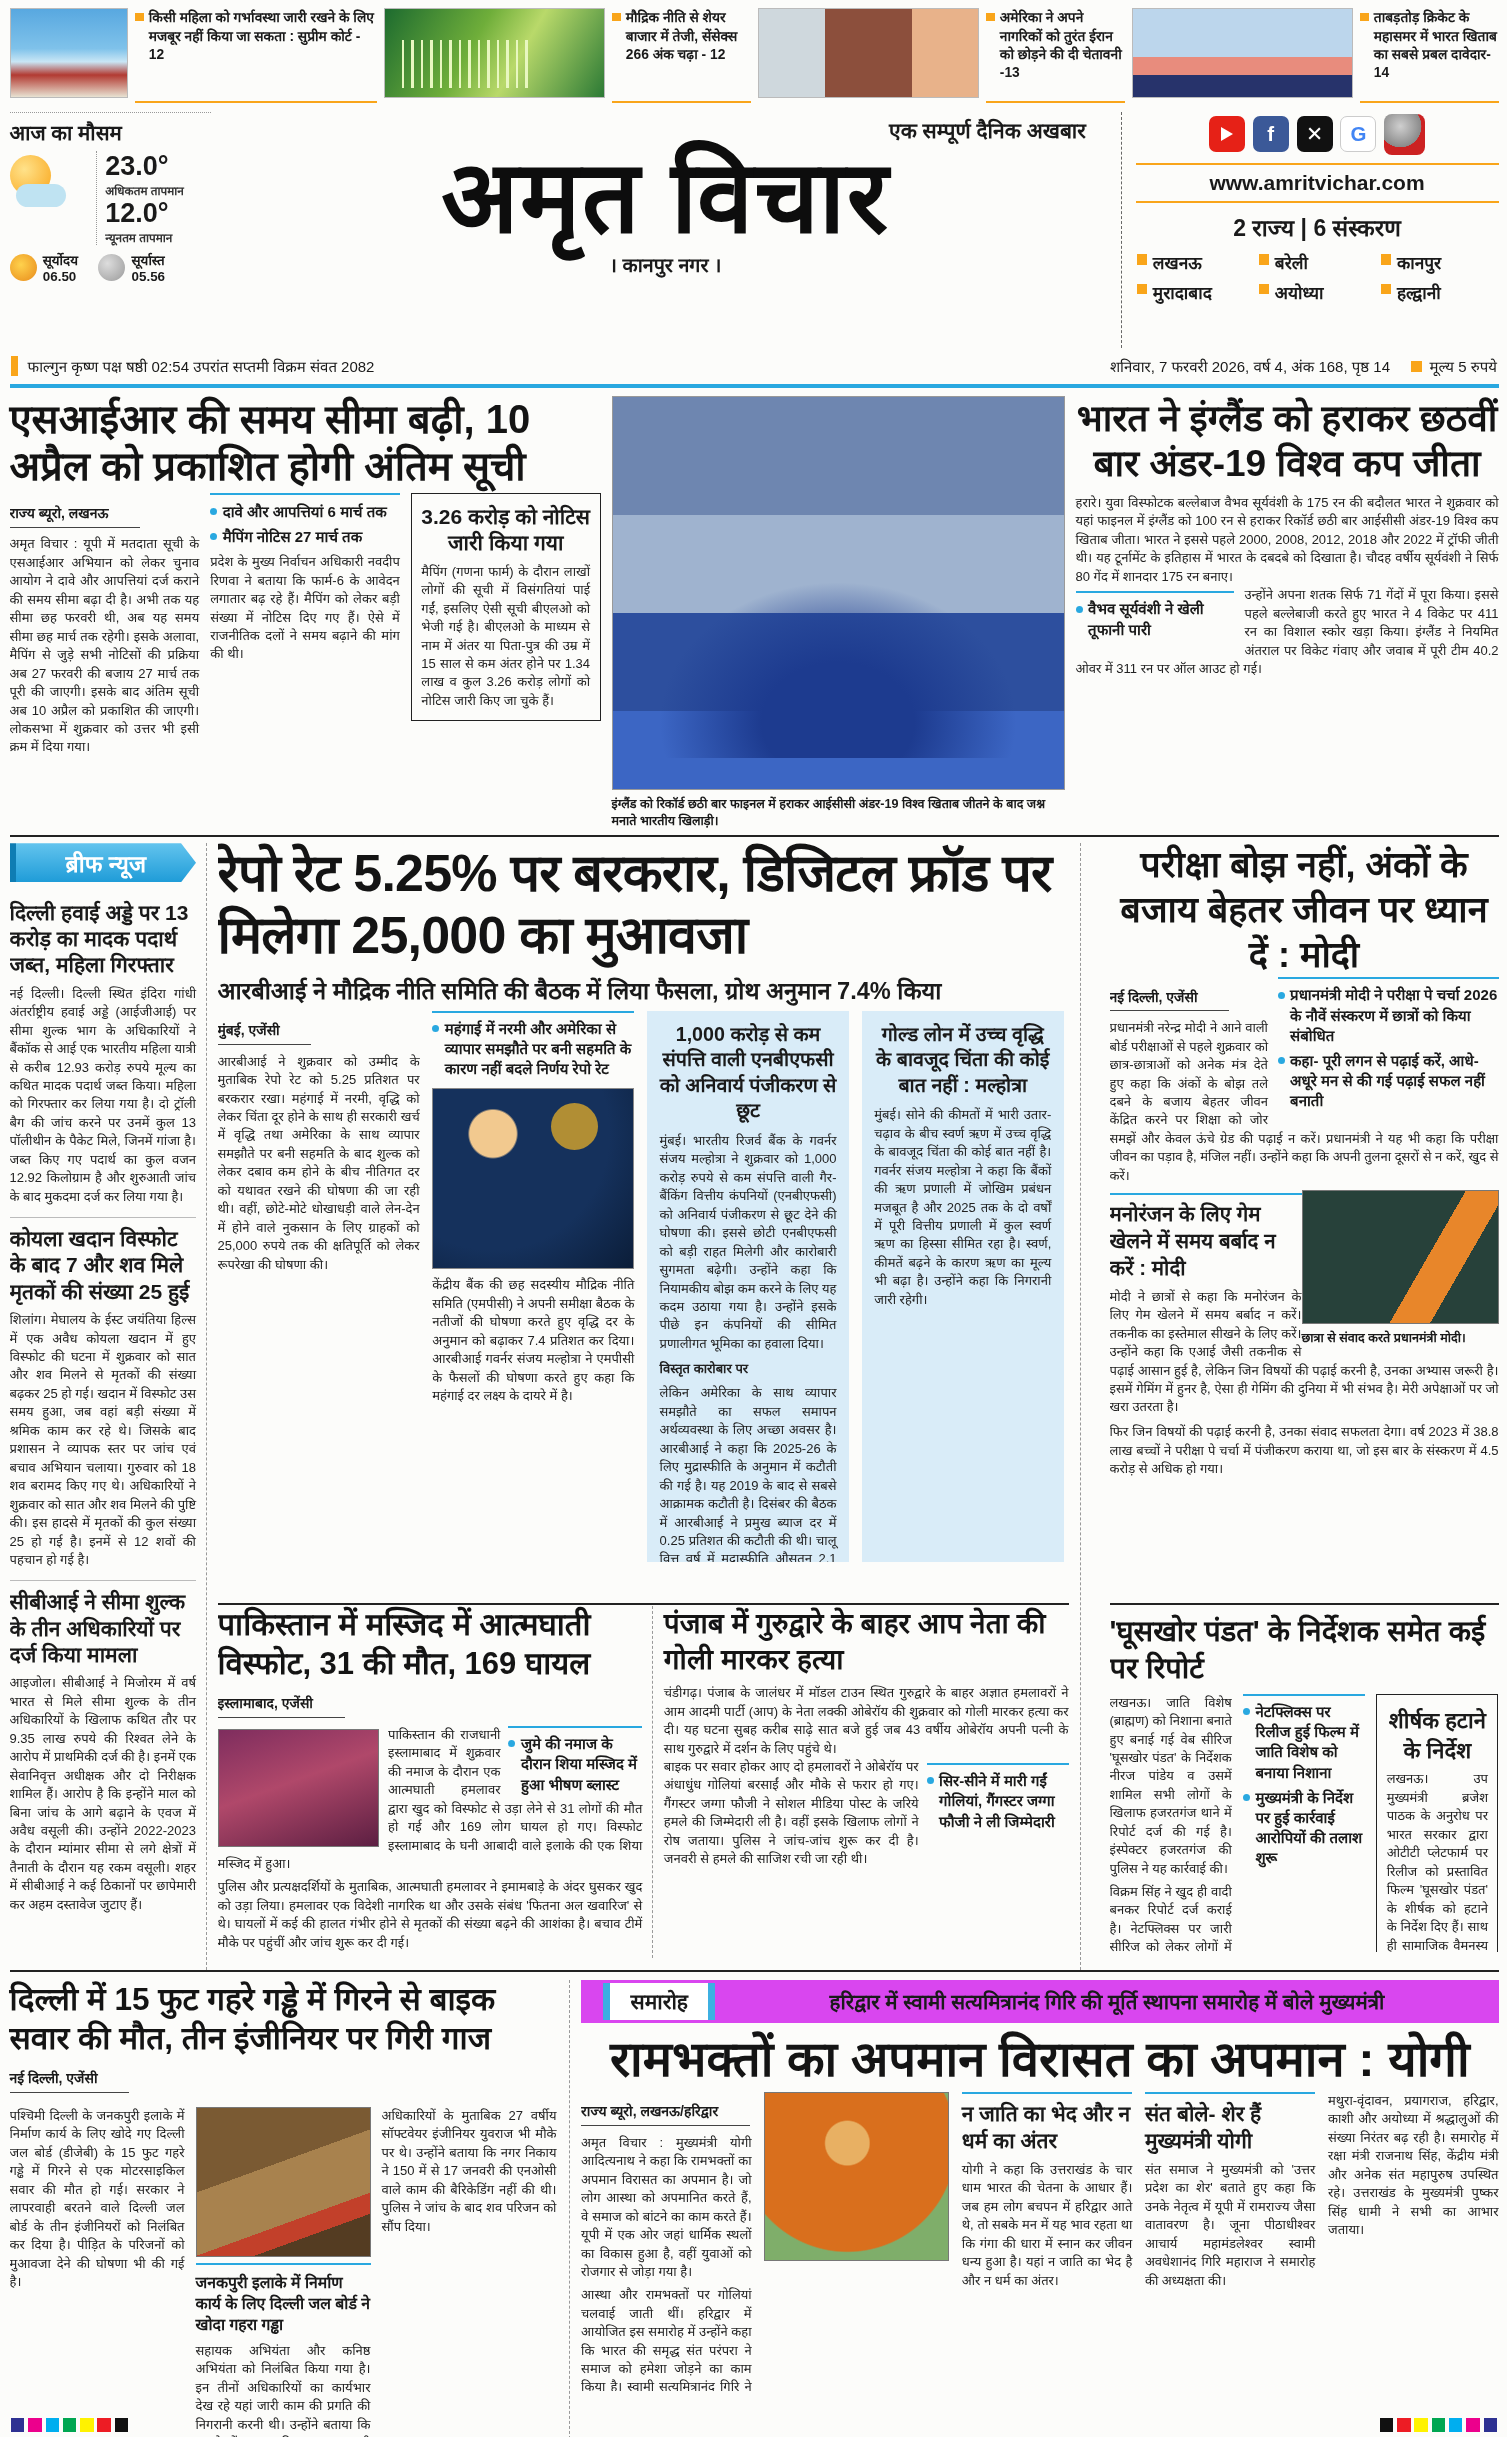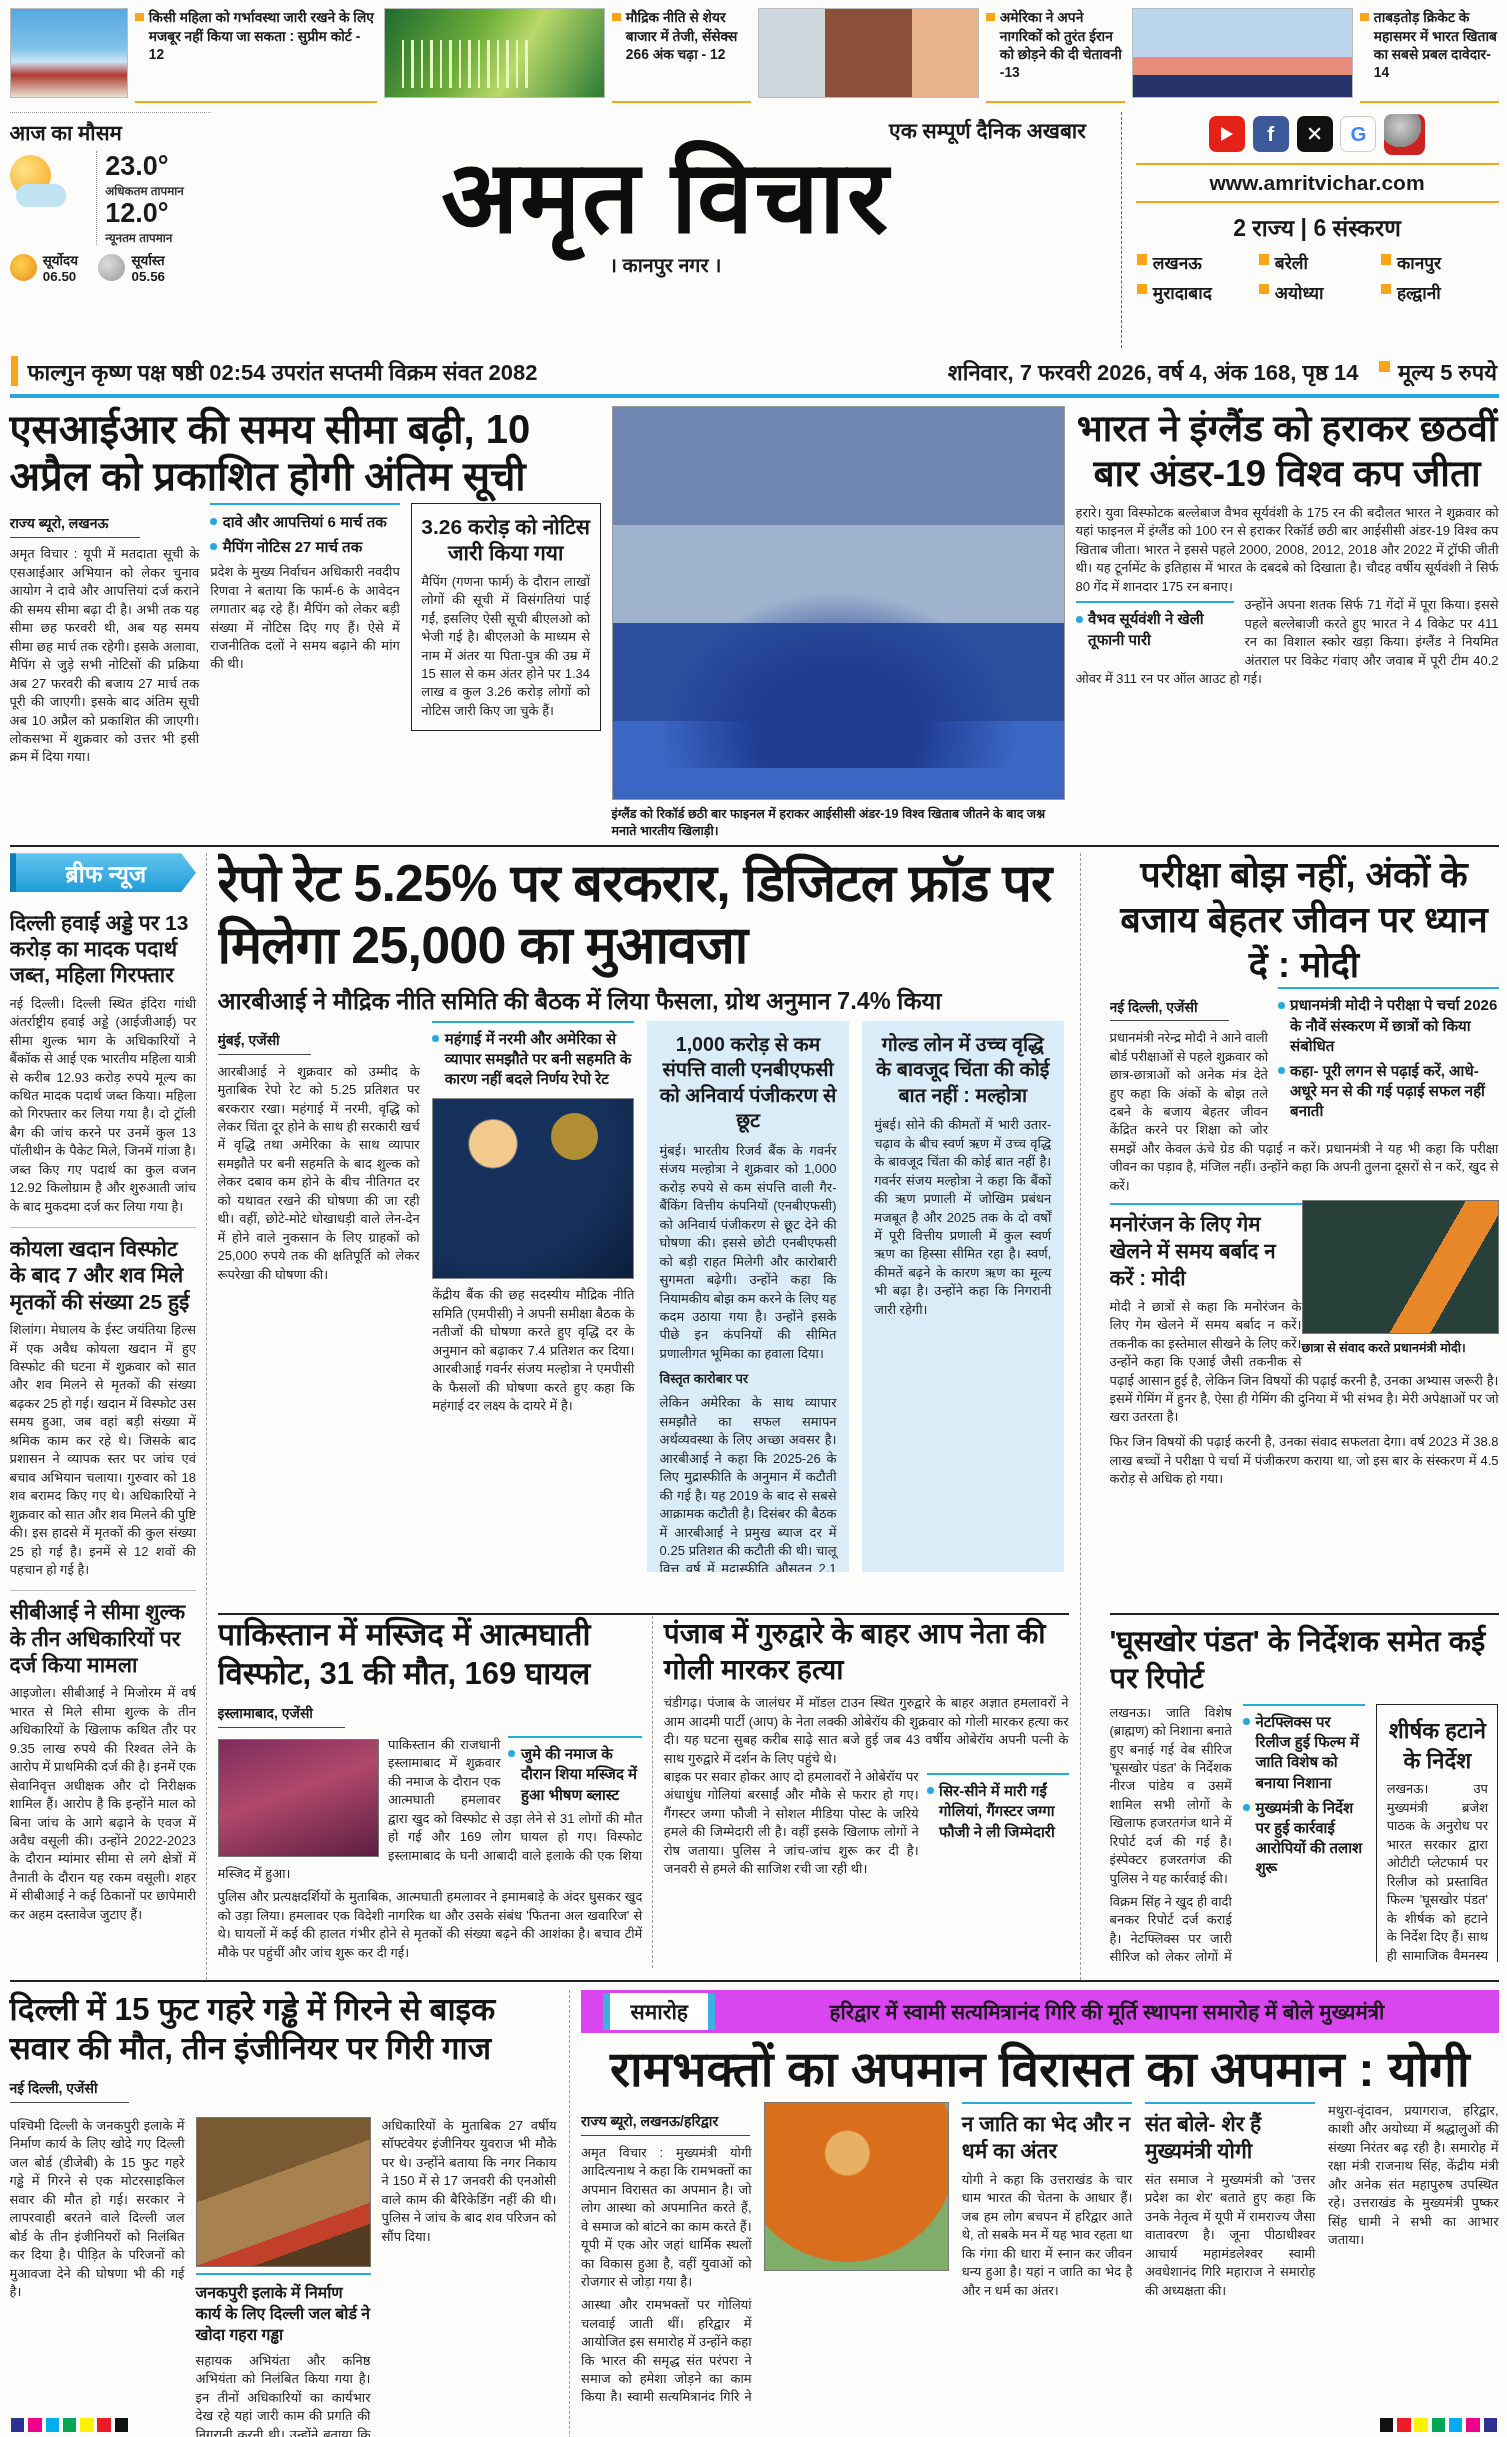--- a/index.html
+++ b/index.html
@@ -43,21 +43,21 @@
   .yt{background:#e62117}.yt i{width:0;height:0;border-left:12.6px solid #fff;border-top:7.9px solid transparent;border-bottom:7.9px solid transparent}
   .fb{background:#3b5998}.xx{background:#111}.gg{background:#fff;border:0.8px solid #ccc;color:#4285f4}
   .mic{width:41px;height:41px;background:radial-gradient(circle at 40% 30%,#cfcfcf,#8a8a8a 55%,#c22 56%);border-radius:7.9px}
   .site{font-size:21px;font-weight:800;text-align:center;border-top:2.4px solid #f9a51a;border-bottom:2.4px solid #f9a51a;padding:6.3px 0;margin:7.9px 0}
   .states{font-size:23px;font-weight:800;text-align:center;margin:4.7px 0 7.9px}
   .cities{display:grid;grid-template-columns:1fr 1fr 1fr;gap:6.3px 3.2px;font-size:17.3px;font-weight:700}
   .city{position:relative;padding-left:17.3px}
   .city::before{content:"";position:absolute;left:1.6px;top:3.2px;width:10.2px;height:10.2px;background:#f9a51a}
 
   
-  .daterow{display:flex;justify-content:space-between;align-items:flex-start;border-bottom:4.7px solid #29a8e0;padding:3.2px 1.6px 7.9px;font-size:22px;font-weight:700}
+  .daterow{display:flex;justify-content:space-between;align-items:flex-start;border-bottom:4.7px solid #29a8e0;padding:3.2px 1.6px 7.9px;font-size:15px;font-weight:400}
   .panchang{border-left:7.9px solid #f9a51a;padding-left:9.5px}
   .price{position:relative;padding-left:19px;margin-left:20.5px}
   .price::before{content:"";position:absolute;left:0;top:4.7px;width:11px;height:11px;background:#f9a51a}
   .dr-right{display:flex;align-items:center}
 
   
   .hl{font-weight:900;color:#141414}
   .byline{font-weight:800;font-size:14px;border-bottom:1.6px solid #444;display:inline-block;padding:3.2px 31.5px 4.7px 0;margin:6.3px 0 7.9px}
   .body{font-size:13px;line-height:1.42;color:#222;text-align:justify}
   .bullbox{border-top:2.4px solid #29a8e0;padding-top:6.3px;font-weight:800;font-size:15px;line-height:1.35}

